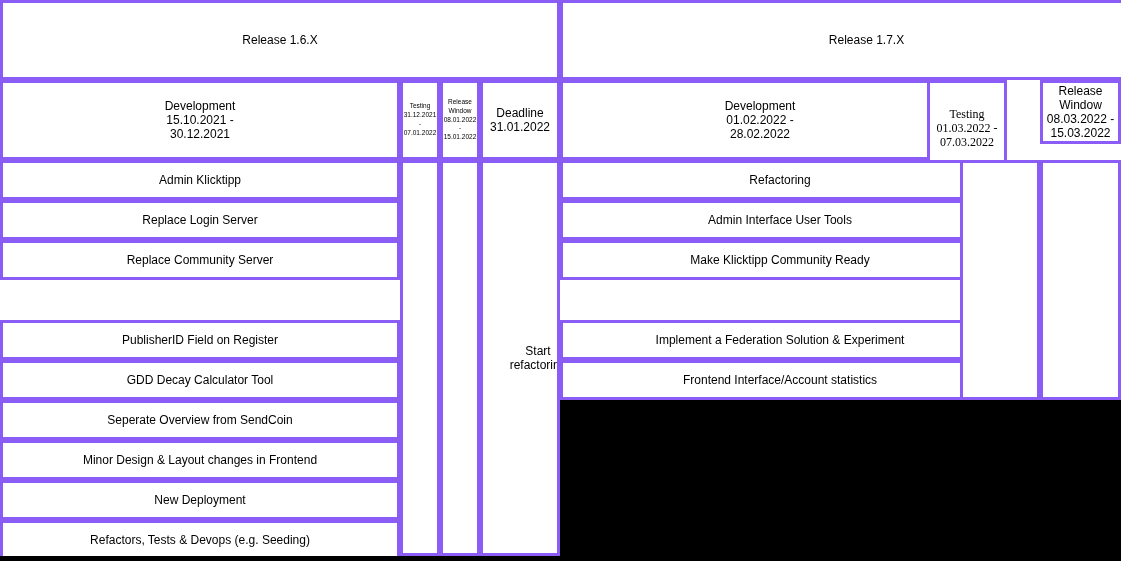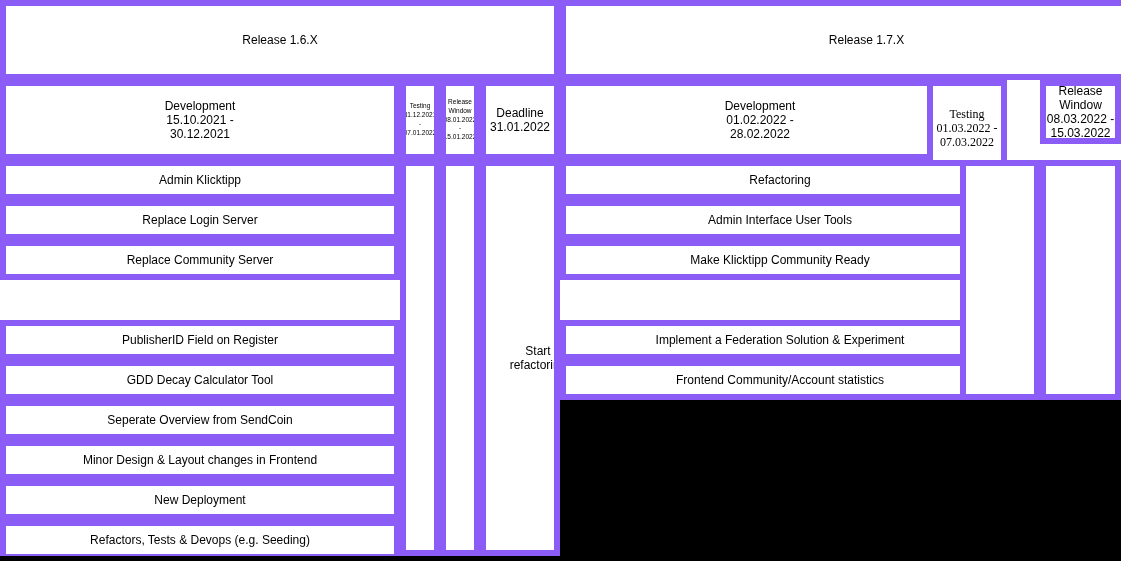--- a/index.html
+++ b/index.html
@@ -10,21 +10,21 @@
     color: #000000;
     overflow: hidden;
   }
   .canvas {
     position: relative;
     width: 1121px; height: 561px;
     background: #ffffff;
   }
   .cell {
     position: absolute;
-    border: 6px solid #8b5cf6;
+    border: 3px solid #8b5cf6;
     background: #ffffff;
     display: flex;
     align-items: center;
     justify-content: center;
     text-align: center;
     white-space: pre-line;
     font-size: 12px;
     line-height: 1.18;
     overflow: hidden;
   }
@@ -103,21 +103,21 @@
   <div class="cell task-l" style="top:520px">Refactors, Tests &amp; Devops (e.g. Seeding)</div>
 
   <div class="cell col-test-l"></div>
   <div class="cell col-win-l"></div>
   <div class="cell col-dead">Start refactoring</div>
 
   <div class="cell task-r" style="top:160px">Refactoring</div>
   <div class="cell task-r" style="top:200px">Admin Interface User Tools</div>
   <div class="cell task-r" style="top:240px">Make Klicktipp Community Ready</div>
   <div class="cell task-r" style="top:320px">Implement a Federation Solution &amp; Experiment</div>
-  <div class="cell task-r" style="top:360px">Frontend Community/Account statistics</div>
+  <div class="cell task-r" style="top:360px">Frontend Interface/Account statistics</div>
 
   <div class="cell col-test-r"></div>
   <div class="cell col-win-r"></div>
 
   <div class="redacted black-block"></div>
 
   <div class="redacted bottom-strip"></div>
 
 </div>
 

